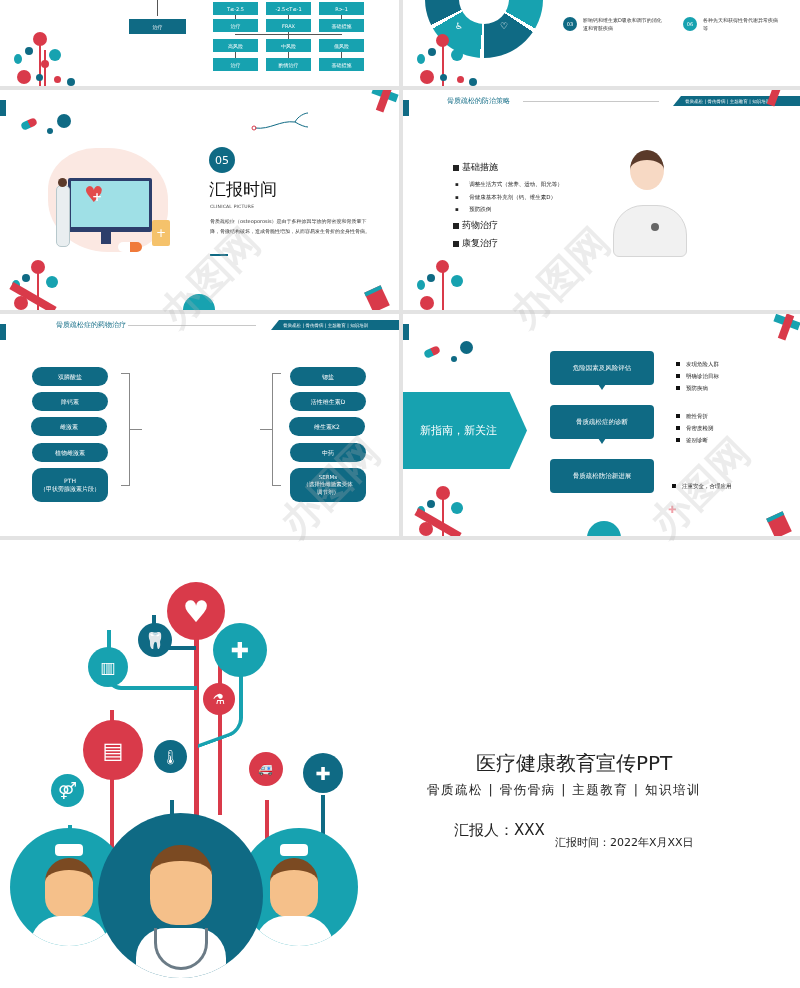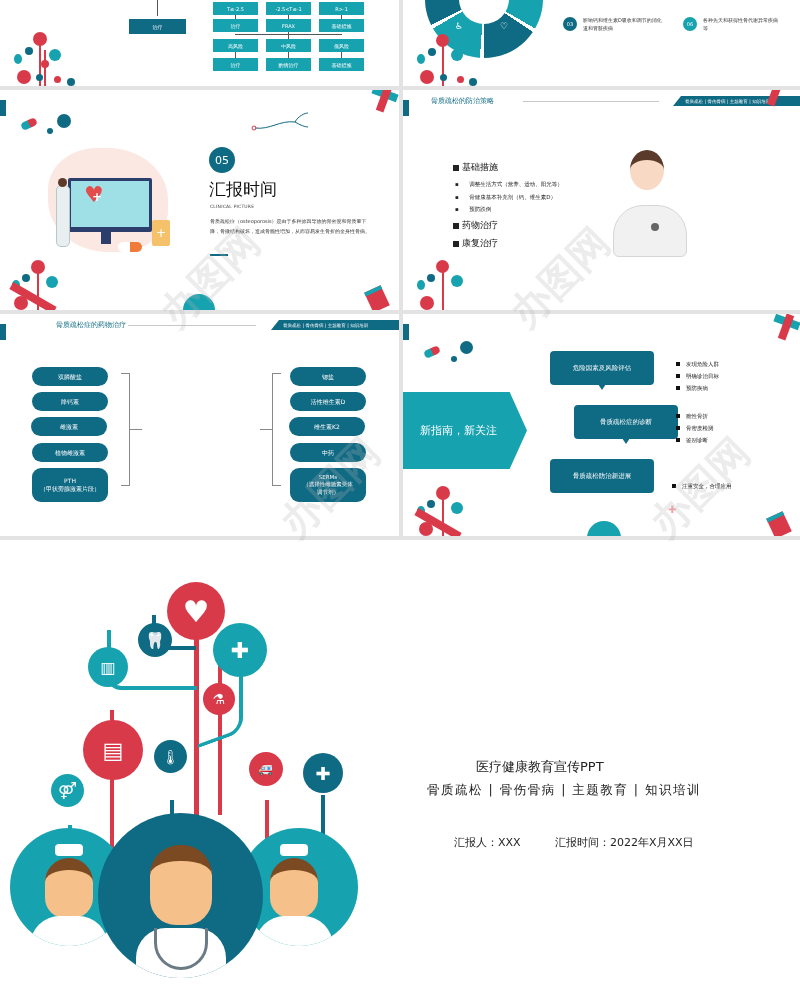--- a/index.html
+++ b/index.html
@@ -159,21 +159,21 @@
       <div class="dot" style="left:4px;top:20px;width:8px;height:10px;background:#17a2b0;"></div>
       <div class="dot" style="left:6px;top:36px;width:14px;height:14px;background:#d93a4a;"></div>
       <div style="position:absolute;left:0;top:34px;width:50px;height:8px;background:#d93a4a;transform:rotate(30deg);"></div>
     </div>
     <div class="dot" style="left:183px;top:204px;width:32px;height:32px;background:#17a2b0;"></div>
     <div style="position:absolute;left:368px;top:198px;width:18px;height:22px;background:#d93a4a;transform:rotate(-25deg);border-top:4px solid #17a2b0;"></div>
   </div>
 
   <div class="slide s4">
     <div class="hdr-mark"></div>
-    <div class="hdr-title" style="left:28px;">骨质疏松的防治策略</div>
+    <div class="hdr-title" style="left:44px;">骨质疏松的防治策略</div>
     <div class="hdr-line" style="left:120px;width:136px;"></div>
     <div class="hdr-tags" style="width:127px;">骨质疏松 | 骨伤骨病 | 主题教育 | 知识培训</div>
 
     <div style="position:absolute;left:50px;top:71px;font-size:9px;color:#111;"><span class="bullet-sq"></span><span>基础措施</span></div>
     <div style="position:absolute;left:52px;top:88px;font-size:5.5px;line-height:12.5px;color:#222;">
       <div>▪&nbsp;&nbsp;&nbsp;&nbsp;&nbsp;&nbsp;<span>调整生活方式（营养、运动、阳光等）</span></div>
       <div>▪&nbsp;&nbsp;&nbsp;&nbsp;&nbsp;&nbsp;<span>骨健康基本补充剂（钙、维生素D）</span></div>
       <div>▪&nbsp;&nbsp;&nbsp;&nbsp;&nbsp;&nbsp;<span>预防跌倒</span></div>
     </div>
     <div style="position:absolute;left:50px;top:129px;font-size:9px;color:#111;"><span class="bullet-sq"></span><span>药物治疗</span></div>
@@ -238,21 +238,21 @@
     <div class="dot" style="left:48px;top:42px;width:6px;height:6px;background:#0f6a84;"></div>
     <div style="position:absolute;left:371px;top:4px;width:26px;height:8px;background:#17a2b0;transform:rotate(20deg);"></div>
     <div style="position:absolute;left:379px;top:0;width:8px;height:26px;background:#d93a4a;transform:rotate(20deg);"></div>
 
     <div style="position:absolute;left:0;top:78px;width:124px;height:77px;background:#17a2b0;clip-path:polygon(0 0,86% 0,100% 50%,86% 100%,0 100%);color:#fff;font-size:11px;display:flex;align-items:center;padding-left:17px;">新指南，新关注</div>
 
     <div class="callout" style="left:147px;top:37px;">
         <span>危险因素及风险评估</span>
         <div class="tail"></div>
       </div>
-    <div class="callout" style="left:147px;top:91px;margin-left:24px;">
+    <div class="callout" style="left:147px;top:91px;">
         <span>骨质疏松症的诊断</span>
         <div class="tail"></div>
       </div>
     <div class="callout" style="left:147px;top:145px;">
         <span>骨质疏松防治新进展</span>
       </div>
 
     <div class="rlist" style="left:273px;top:44px;">
       <div><span class="sq"></span><span>发现危险人群</span></div>
       <div><span class="sq"></span><span>明确诊治目标</span></div>
@@ -318,23 +318,23 @@
         <div style="position:absolute;left:40px;top:16px;width:28px;height:12px;background:#fff;border-radius:4px;"></div>
         <div style="position:absolute;left:15px;top:88px;width:78px;height:40px;background:#fff;border-radius:30px 30px 0 0;"></div>
       </div>
       <div class="dot" style="left:98px;top:253px;width:165px;height:165px;background:#0f6a84;overflow:hidden;">
         <div style="position:absolute;left:52px;top:32px;width:62px;height:80px;border-radius:30px 30px 26px 26px;background:#f5c08a;border-top:16px solid #7b4a22;"></div>
         <div style="position:absolute;left:38px;top:115px;width:90px;height:60px;background:#fff;border-radius:30px 30px 0 0;"></div>
         <div style="position:absolute;left:56px;top:115px;width:54px;height:42px;border:3px solid #6b7b86;border-top:none;border-radius:0 0 27px 27px;"></div>
       </div>
     </div>
 
-    <div style="position:absolute;left:476px;top:210px;font-size:13px;color:#222;margin-top:8px;">医疗健康教育宣传PPT</div>
+    <div style="position:absolute;left:476px;top:210px;font-size:20px;color:#222;">医疗健康教育宣传PPT</div>
     <div style="position:absolute;left:427px;top:242px;font-size:12.5px;color:#222;letter-spacing:1.5px;white-space:nowrap;">骨质疏松 | 骨伤骨病 | 主题教育 | 知识培训</div>
-    <div style="position:absolute;left:454px;top:295px;font-size:11px;color:#222;">汇报人：XXX</div>
+    <div style="position:absolute;left:454px;top:281px;font-size:15px;color:#222;">汇报人：XXX</div>
     <div style="position:absolute;left:555px;top:295px;font-size:11px;color:#222;">汇报时间：2022年X月XX日</div>
   </div>
 
   <div class="watermark" style="left:150px;top:250px;">办图网</div>
   <div class="watermark" style="left:500px;top:250px;">办图网</div>
   <div class="watermark" style="left:270px;top:460px;">办图网</div>
   <div class="watermark" style="left:640px;top:460px;">办图网</div>
 </div>
 
 </body></html>

